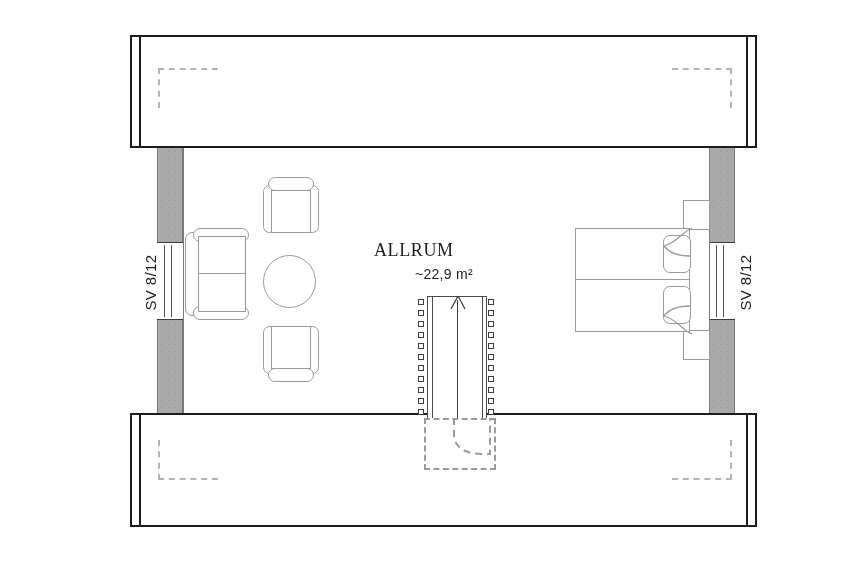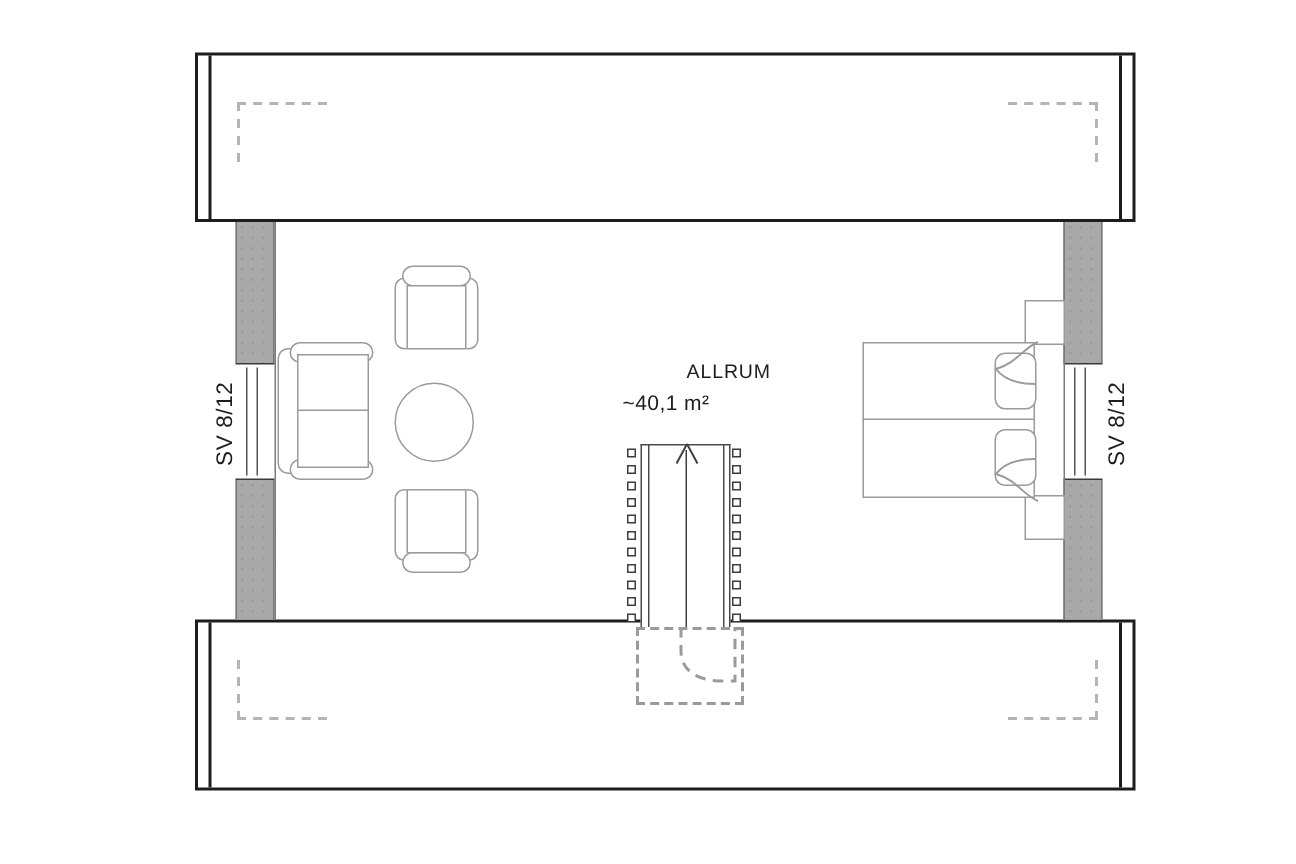--- a/index.html
+++ b/index.html
@@ -100,25 +100,26 @@
     color: #1d1d1d;
     letter-spacing: 0.4px;
     white-space: nowrap;
     transform-origin: center center;
   }
   .sv-left  { transform: rotate(-90deg); }
   .sv-right { transform: rotate(-90deg); }
 
   
   .room-title {
-    font-size: 13px;
+    font-size: 18px;
     color: #1d1d1d;
-    text-align: right;
+    text-align: left;
     letter-spacing: 0.6px;
     white-space: nowrap;
+    font-family: Liberation Serif, serif;
   }
   .room-area {
     font-size: 14px;
     color: #1d1d1d;
     text-align: center;
     letter-spacing: 0.3px;
     white-space: nowrap;
   }
 
   
@@ -222,21 +223,21 @@
   <div class="abs knee-wall" style="left:709px; top:320px; width:26px; height:93px;"></div>
 
   <div class="abs wall-face" style="left:709px; top:148px; height:265px;"></div>
 
   <div class="abs" style="left:705px; top:247px; width:80px; height:70px; display:flex; align-items:center; justify-content:center;">
     <div class="sv-label sv-right">SV 8/12</div>
   </div>
 
   <div class="abs" style="left:374px; top:240px; width:140px;">
     <div class="room-title">ALLRUM</div>
-    <div class="room-area" style="margin-top:5px;">~40,1 m²</div>
+    <div class="room-area" style="margin-top:5px;">~22,9 m²</div>
   </div>
 
   <div class="abs furn furn-soft" style="left:185px; top:232px; width:22px; height:84px;"></div>
   <div class="abs furn furn-soft" style="left:193px; top:228px; width:56px; height:14px;"></div>
   <div class="abs furn furn-soft" style="left:193px; top:306px; width:56px; height:14px;"></div>
   <div class="abs furn" style="left:198px; top:236px; width:48px; height:76px;"></div>
   <div class="abs furn-line" style="left:198px; top:273px; width:48px; height:1.3px;"></div>
 
   <div class="abs furn furn-soft" style="left:263px; top:185px; width:13px; height:48px;"></div>
   <div class="abs furn furn-soft" style="left:306px; top:185px; width:13px; height:48px;"></div>

